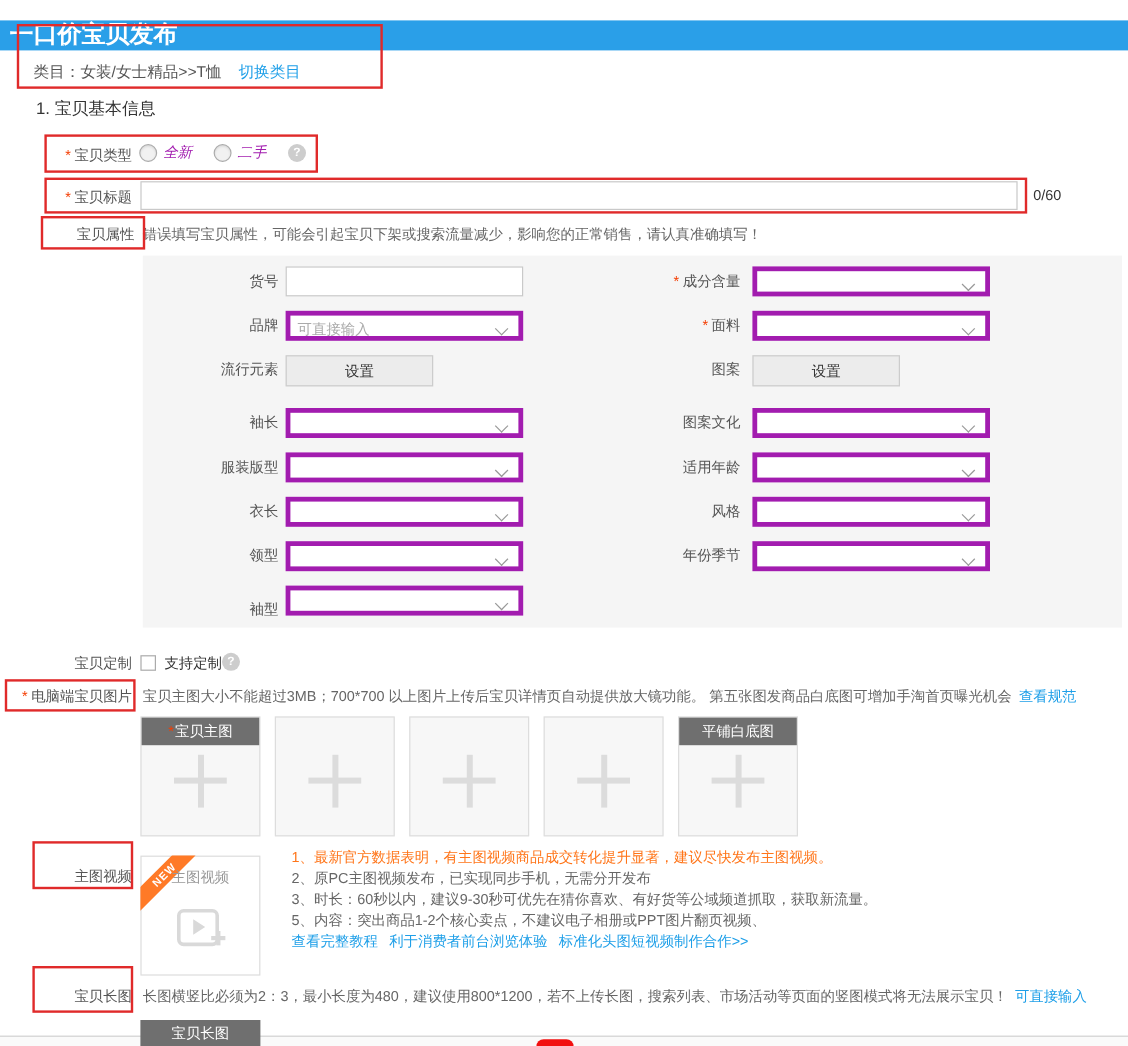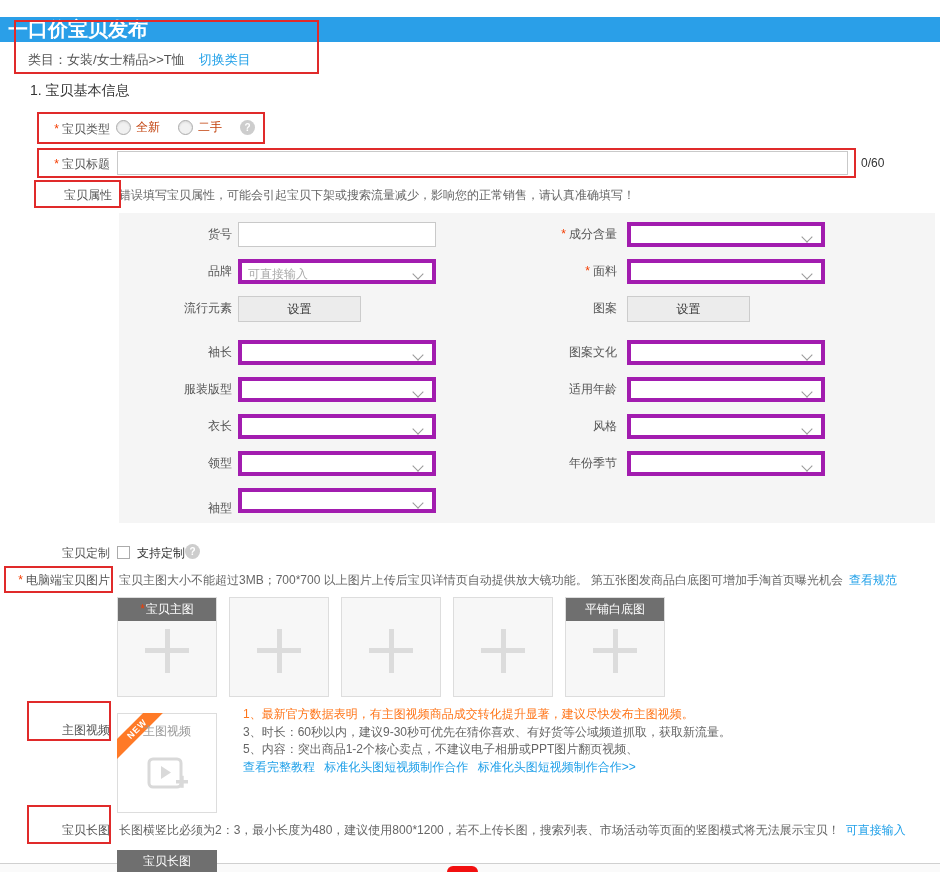--- a/index.html
+++ b/index.html
@@ -14,21 +14,21 @@
   .h1{position:absolute;left:30px;top:82px;font-size:14px;color:#333;}
 
   .anno{position:absolute;border:2px solid #E02A2A;box-sizing:border-box;z-index:40;pointer-events:none;}
 
   .lab{position:absolute;left:0;width:110px;text-align:right;color:#555;white-space:nowrap;}
   .star{color:#F43C00;margin-right:3px;}
 
   .radio-row{position:absolute;left:116px;top:117px;display:flex;align-items:center;height:20px;}
   .radio{width:13px;height:13px;border-radius:50%;border:1px solid #ABABAB;background:#F1F1F1;
          box-shadow:inset 0 1px 2px rgba(0,0,0,.10);}
-  .rlab{margin-left:5px;color:#c2410c;}
+  .rlab{margin-left:5px;color:#a21caf;font-style:italic;}
   .sp18{width:18px;}
   .help{width:15px;height:15px;border-radius:50%;background:#CDCDCD;color:#fff;text-align:center;
         line-height:15px;font-size:10px;font-weight:bold;flex:none;}
 
   .tinput{position:absolute;left:117px;top:151px;width:731px;height:24px;border:1px solid #C9C9C9;
           box-sizing:border-box;background:#fff;font:inherit;padding:0 5px;outline:none;}
   .counter{position:absolute;left:861px;top:156px;color:#333;}
 
   .desc{position:absolute;left:119px;color:#666;white-space:nowrap;}
 
@@ -235,25 +235,26 @@
     <div class="vtitle">主图视频</div>
     <svg class="vicon" width="42" height="36" viewBox="0 0 42 36">
       <rect x="3" y="3" width="32" height="28" rx="4" fill="none" stroke="#D9D9D9" stroke-width="3"></rect>
       <path d="M15 10 L25 16.5 L15 23 Z" fill="#D9D9D9"></path>
       <rect x="30" y="24" width="12" height="3.5" fill="#D9D9D9"></rect>
       <rect x="34.2" y="19.8" width="3.5" height="12" fill="#D9D9D9"></rect>
     </svg>
   </div>
   <div class="tips">
     <div class="tip1">1、最新官方数据表明，有主图视频商品成交转化提升显著，建议尽快发布主图视频。</div>
+    <div>2、原PC主图视频发布，已实现同步手机，无需分开发布</div>
     <div>3、时长：60秒以内，建议9-30秒可优先在猜你喜欢、有好货等公域频道抓取，获取新流量。</div>
     <div>5、内容：突出商品1-2个核心卖点，不建议电子相册或PPT图片翻页视频、</div>
     <div>
       <a class="link">查看完整教程</a>
-      <a class="link">标准化头图短视频制作合作</a>
+      <a class="link">利于消费者前台浏览体验</a>
       <a class="link">标准化头图短视频制作合作&gt;&gt;</a>
     </div>
   </div>
 
   <div class="lab" style="top:822px">宝贝长图</div>
   <div class="desc" style="top:822px">
     <span>长图横竖比必须为2：3，最小长度为480，建议使用800*1200，若不上传长图，搜索列表、市场活动等页面的竖图模式将无法展示宝贝！</span><a class="link" style="margin-left:6px">可直接输入</a>
   </div>
   <div class="lhead">宝贝长图</div>
 

